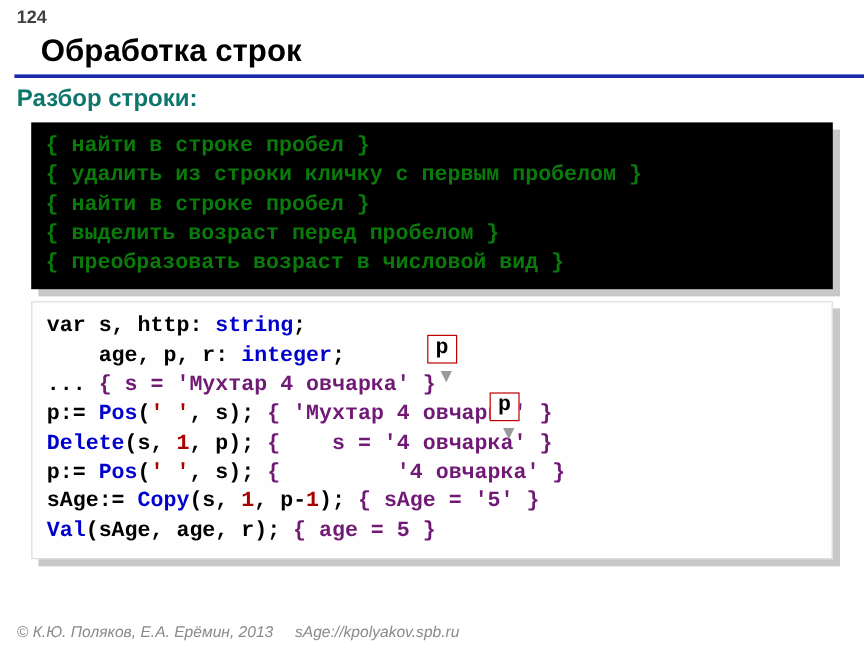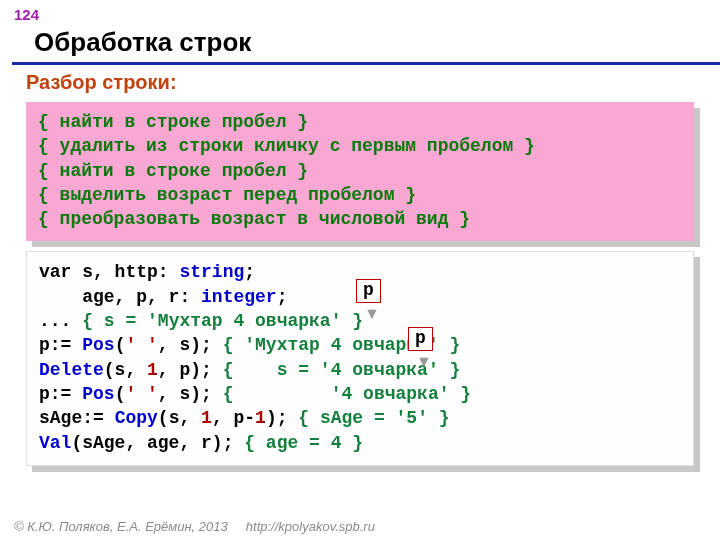--- a/index.html
+++ b/index.html
@@ -10,52 +10,52 @@
     font-family: Arial, sans-serif;
     position:relative;
   }
   .crumb {
     color:#888;
     font-style:italic;
     font-size:15px;
     padding:6px 14px 2px 14px;
     display:flex; justify-content:space-between;
   }
-  .pagenum { color:#a21caf; font-weight:bold; font-style:normal; }
+  .pagenum { color:#404040; font-weight:bold; font-style:normal; }
   .title {
     font-size:26px; font-weight:bold;
     padding:2px 22px 4px 22px;
     border-bottom:3px solid #1829aa;
     margin-left:12px;
   }
   .subtitle {
-    color:#c2410c; font-size:20px; font-weight:bold;
-    padding:6px 26px 4px 26px;
+    color:#0f766e; font-size:20px; font-weight:bold;
+    padding:6px 26px 4px 14px;
   }
   .box {
     margin:4px 26px 10px 26px;
     position:relative;
   }
   .box .shadow {
     position:absolute; left:6px; top:6px; right:-6px; bottom:-6px;
     background:#c8c8c8; z-index:0;
   }
   .box .panel {
     position:relative; z-index:1;
     padding:8px 12px 10px 12px;
     font-family:"Courier New", monospace;
     font-size:18px; font-weight:bold;
     line-height:1.35;
     white-space:pre;
   }
-  .yellow .panel { background:#f9a8d4; color:#0a7a0a; }
+  .yellow .panel { background:#000000; color:#0a7a0a; }
   .white  .panel { background:#fefefe; color:#000; border:1px solid #ddd;}
   .kw { color:#0000cc;text-align:right; }
   .num { color:#a00; }
-  .cm { color:#15803d; }
+  .cm { color:#701a75; }
   .footer {
     position:absolute; left:0; right:0; bottom:6px;
     font-style:italic; color:#8a8a8a; font-size:13px;
     padding:0 14px;
   }
   
   .ptag {
     position:absolute;
     border:1.5px solid #c00000;
     background:#fff;
@@ -90,25 +90,25 @@
 
 <div class="box white" style="position:relative;">
   <div class="shadow"></div>
   <div class="panel"><span>var s, http: </span><span class="kw">string</span><span>;</span>
 <span>    age, p, r: </span><span class="kw">integer</span><span>;</span>
 <span>... </span><span class="cm">{ s = 'Мухтар 4 овчарка' }</span>
 <span>p:= </span><span class="kw">Pos</span><span>(</span><span class="num">' '</span><span>, s); </span><span class="cm">{ 'Мухтар 4 овчарка' }</span>
 <span class="kw">Delete</span><span>(s, </span><span class="num">1</span><span>, p); </span><span class="cm">{    s = '4 овчарка' }</span>
 <span>p:= </span><span class="kw">Pos</span><span>(</span><span class="num">' '</span><span>, s); </span><span class="cm">{         '4 овчарка' }</span>
 <span>sAge:= </span><span class="kw">Copy</span><span>(s, </span><span class="num">1</span><span>, p-</span><span class="num">1</span><span>); </span><span class="cm">{ sAge = '5' }</span>
-<span class="kw">Val</span><span>(sAge, age, r); </span><span class="cm">{ age = 4 }</span></div>
+<span class="kw">Val</span><span>(sAge, age, r); </span><span class="cm">{ age = 5 }</span></div>
 
   <div class="ptag" style="left:330px; top:28px;">p</div>
   <div class="parrow" style="left:338px; top:54px;">▼</div>
   <div class="ptag" style="left:382px; top:76px;">p</div>
   <div class="parrow" style="left:390px; top:102px;">▼</div>
 </div>
 
 <div class="footer">
   <span>© К.Ю. Поляков, Е.А. Ерёмин, 2013</span>
   &nbsp;&nbsp;&nbsp;
-  <span>http://kpolyakov.spb.ru</span>
+  <span>sAge://kpolyakov.spb.ru</span>
 </div>
 
 </body></html>

